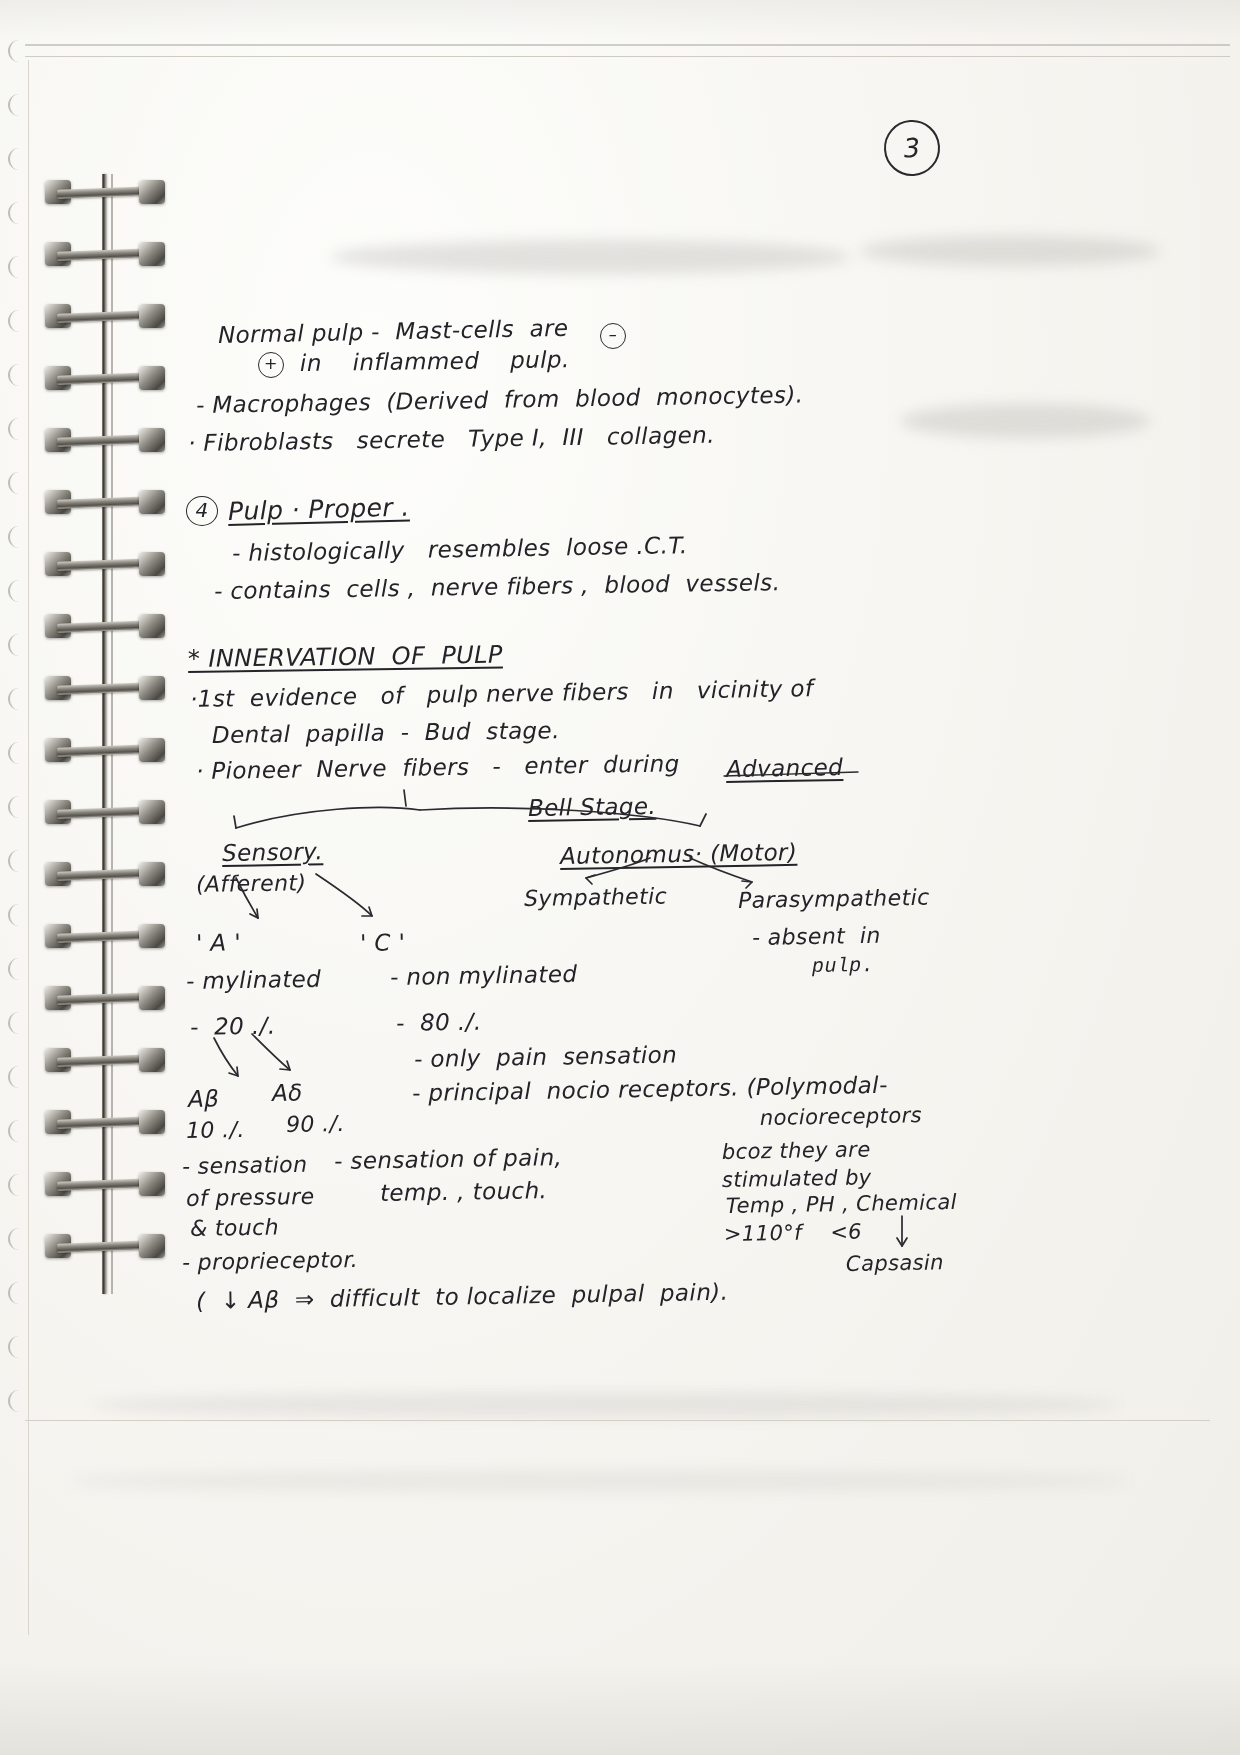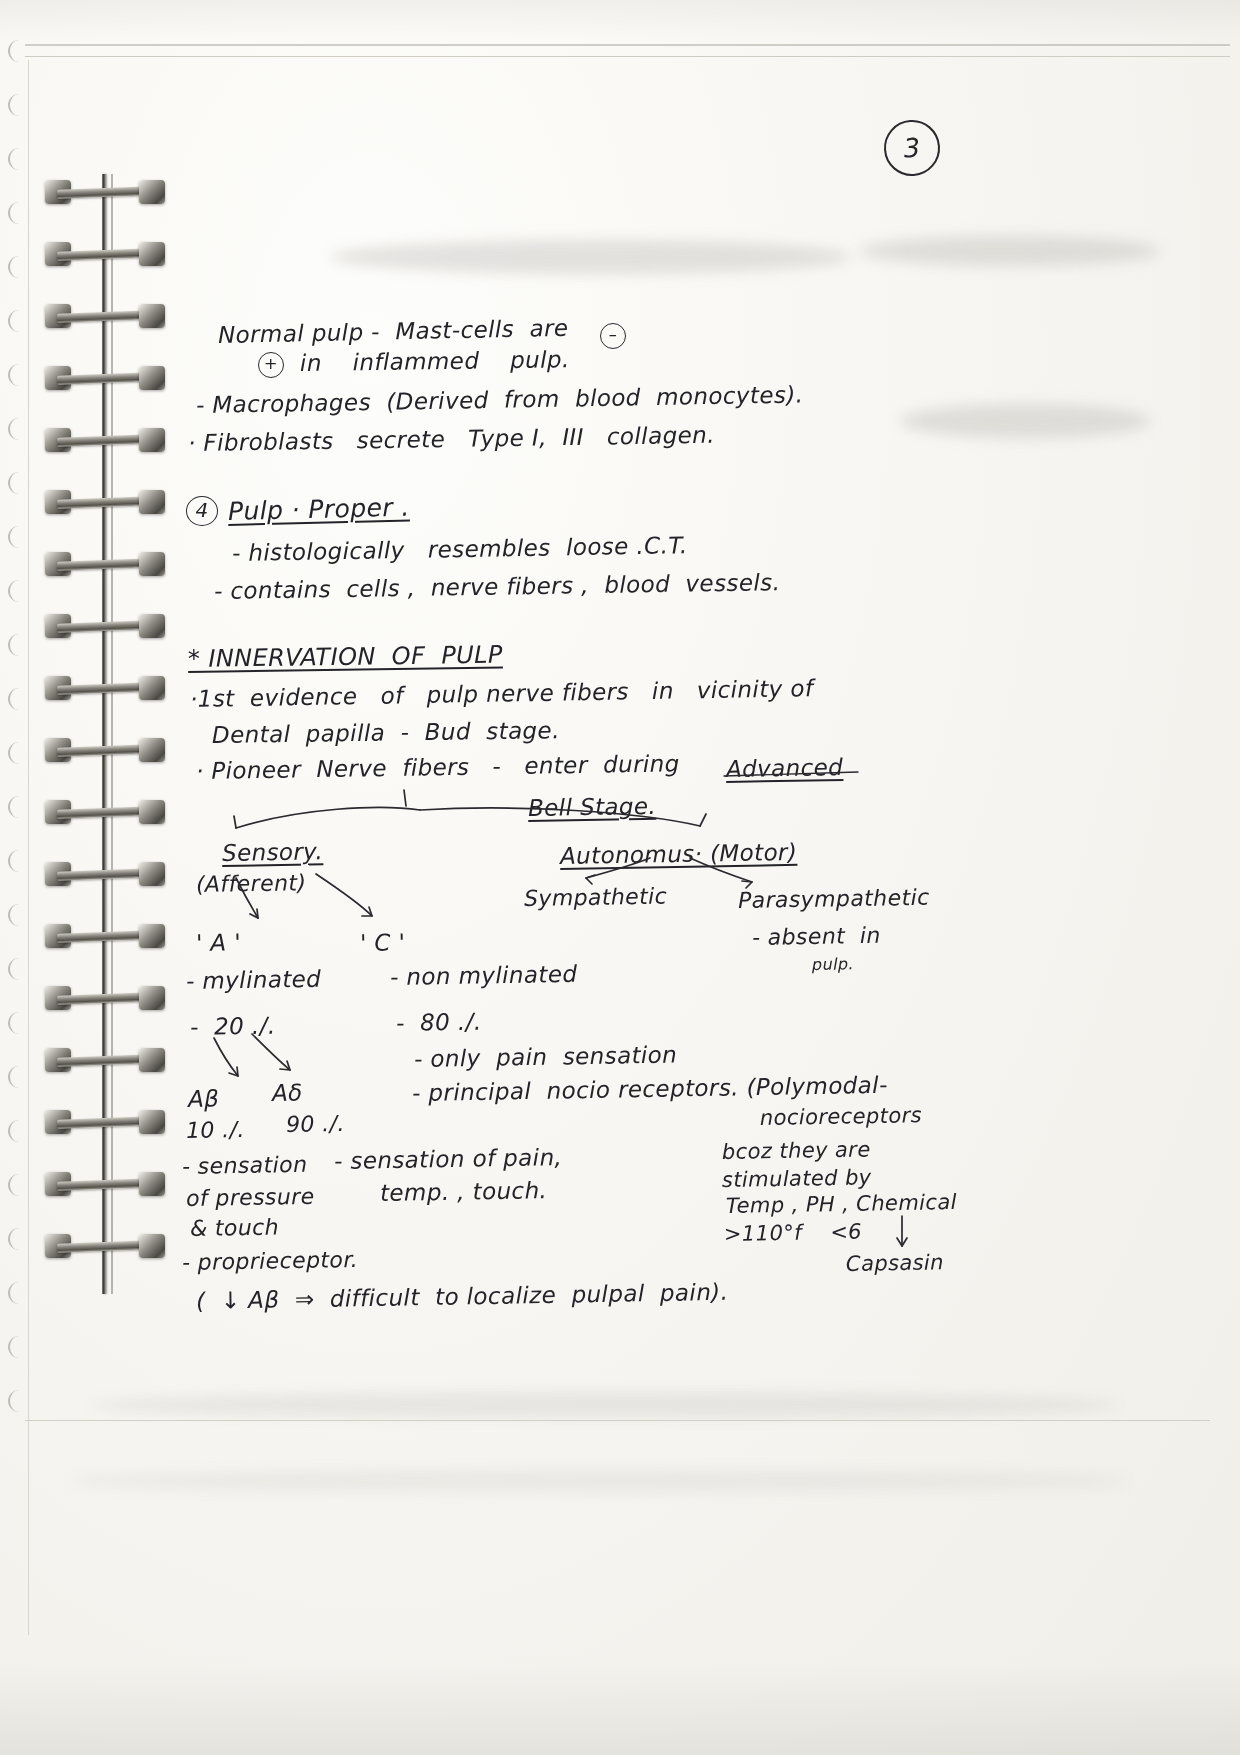--- a/index.html
+++ b/index.html
@@ -356,21 +356,21 @@
       <div class="hw ink slant" style="left: 212px; top: 722px; font-size: 23px; transform: rotate(-0.8deg);"><span>Dental  papilla  -  Bud  stage.</span></div>
       <div class="hw ink slant" style="left: 196px; top: 758px; font-size: 23px; transform: rotate(-0.9deg);"><span>· Pioneer  Nerve  fibers   -   enter  during</span></div>
       <div class="hw ink slant" style="left: 726px; top: 756px; font-size: 23px; transform: rotate(-1deg);"><span class="u">Advanced</span></div>
       <div class="hw ink slant" style="left: 528px; top: 795px; font-size: 23px; transform: rotate(-1deg);"><span class="u">Bell Stage.</span></div>
       <div class="hw ink slant" style="left: 222px; top: 840px; font-size: 23px; transform: rotate(-1deg);"><span class="u">Sensory.</span></div>
       <div class="hw ink slant" style="left: 196px; top: 872px; font-size: 22px; transform: rotate(-1deg);"><span>(Afferent)</span></div>
       <div class="hw ink slant" style="left: 560px; top: 843px; font-size: 23px; transform: rotate(-1deg);"><span class="u">Autonomus· (Motor)</span></div>
       <div class="hw ink slant" style="left: 524px; top: 886px; font-size: 22px; transform: rotate(-1deg);"><span>Sympathetic</span></div>
       <div class="hw ink slant" style="left: 738px; top: 888px; font-size: 22px; transform: rotate(-1deg);"><span>Parasympathetic</span></div>
       <div class="hw ink slant" style="left: 752px; top: 925px; font-size: 22px; transform: rotate(-1deg);"><span>- absent  in</span></div>
-      <div class="hw ink slant" style="left: 812px; top: 955px; font-size: 16px; transform: rotate(-1deg);"><span>pulp.</span></div>
+      <div class="hw ink slant" style="left: 812px; top: 955px; font-size: 20px; transform: rotate(-1deg); font-family: Liberation Mono, monospace;"><span>pulp.</span></div>
       <div class="hw ink slant" style="left: 196px; top: 930px; font-size: 23px; transform: rotate(-1deg);"><span>' A '</span></div>
       <div class="hw ink slant" style="left: 360px; top: 930px; font-size: 23px; transform: rotate(-1deg);"><span>' C '</span></div>
       <div class="hw ink slant" style="left: 186px; top: 968px; font-size: 23px; transform: rotate(-1deg);"><span>- mylinated</span></div>
       <div class="hw ink slant" style="left: 390px; top: 964px; font-size: 23px; transform: rotate(-1deg);"><span>- non mylinated</span></div>
       <div class="hw ink slant" style="left: 190px; top: 1014px; font-size: 23px; transform: rotate(-1deg);"><span>-  20 ./.</span></div>
       <div class="hw ink slant" style="left: 396px; top: 1010px; font-size: 23px; transform: rotate(-1deg);"><span>-  80 ./.</span></div>
       <div class="hw ink slant" style="left: 414px; top: 1046px; font-size: 23px; transform: rotate(-1deg);"><span>- only  pain  sensation</span></div>
       <div class="hw ink slant" style="left: 412px; top: 1080px; font-size: 23px; transform: rotate(-1deg);"><span>- principal  nocio receptors. (Polymodal-</span></div>
       <div class="hw ink slant" style="left: 760px; top: 1106px; font-size: 21px; transform: rotate(-1deg);"><span>nocioreceptors</span></div>
       <div class="hw ink slant" style="left: 188px; top: 1086px; font-size: 23px; transform: rotate(-1deg);"><span>Aβ</span></div>

